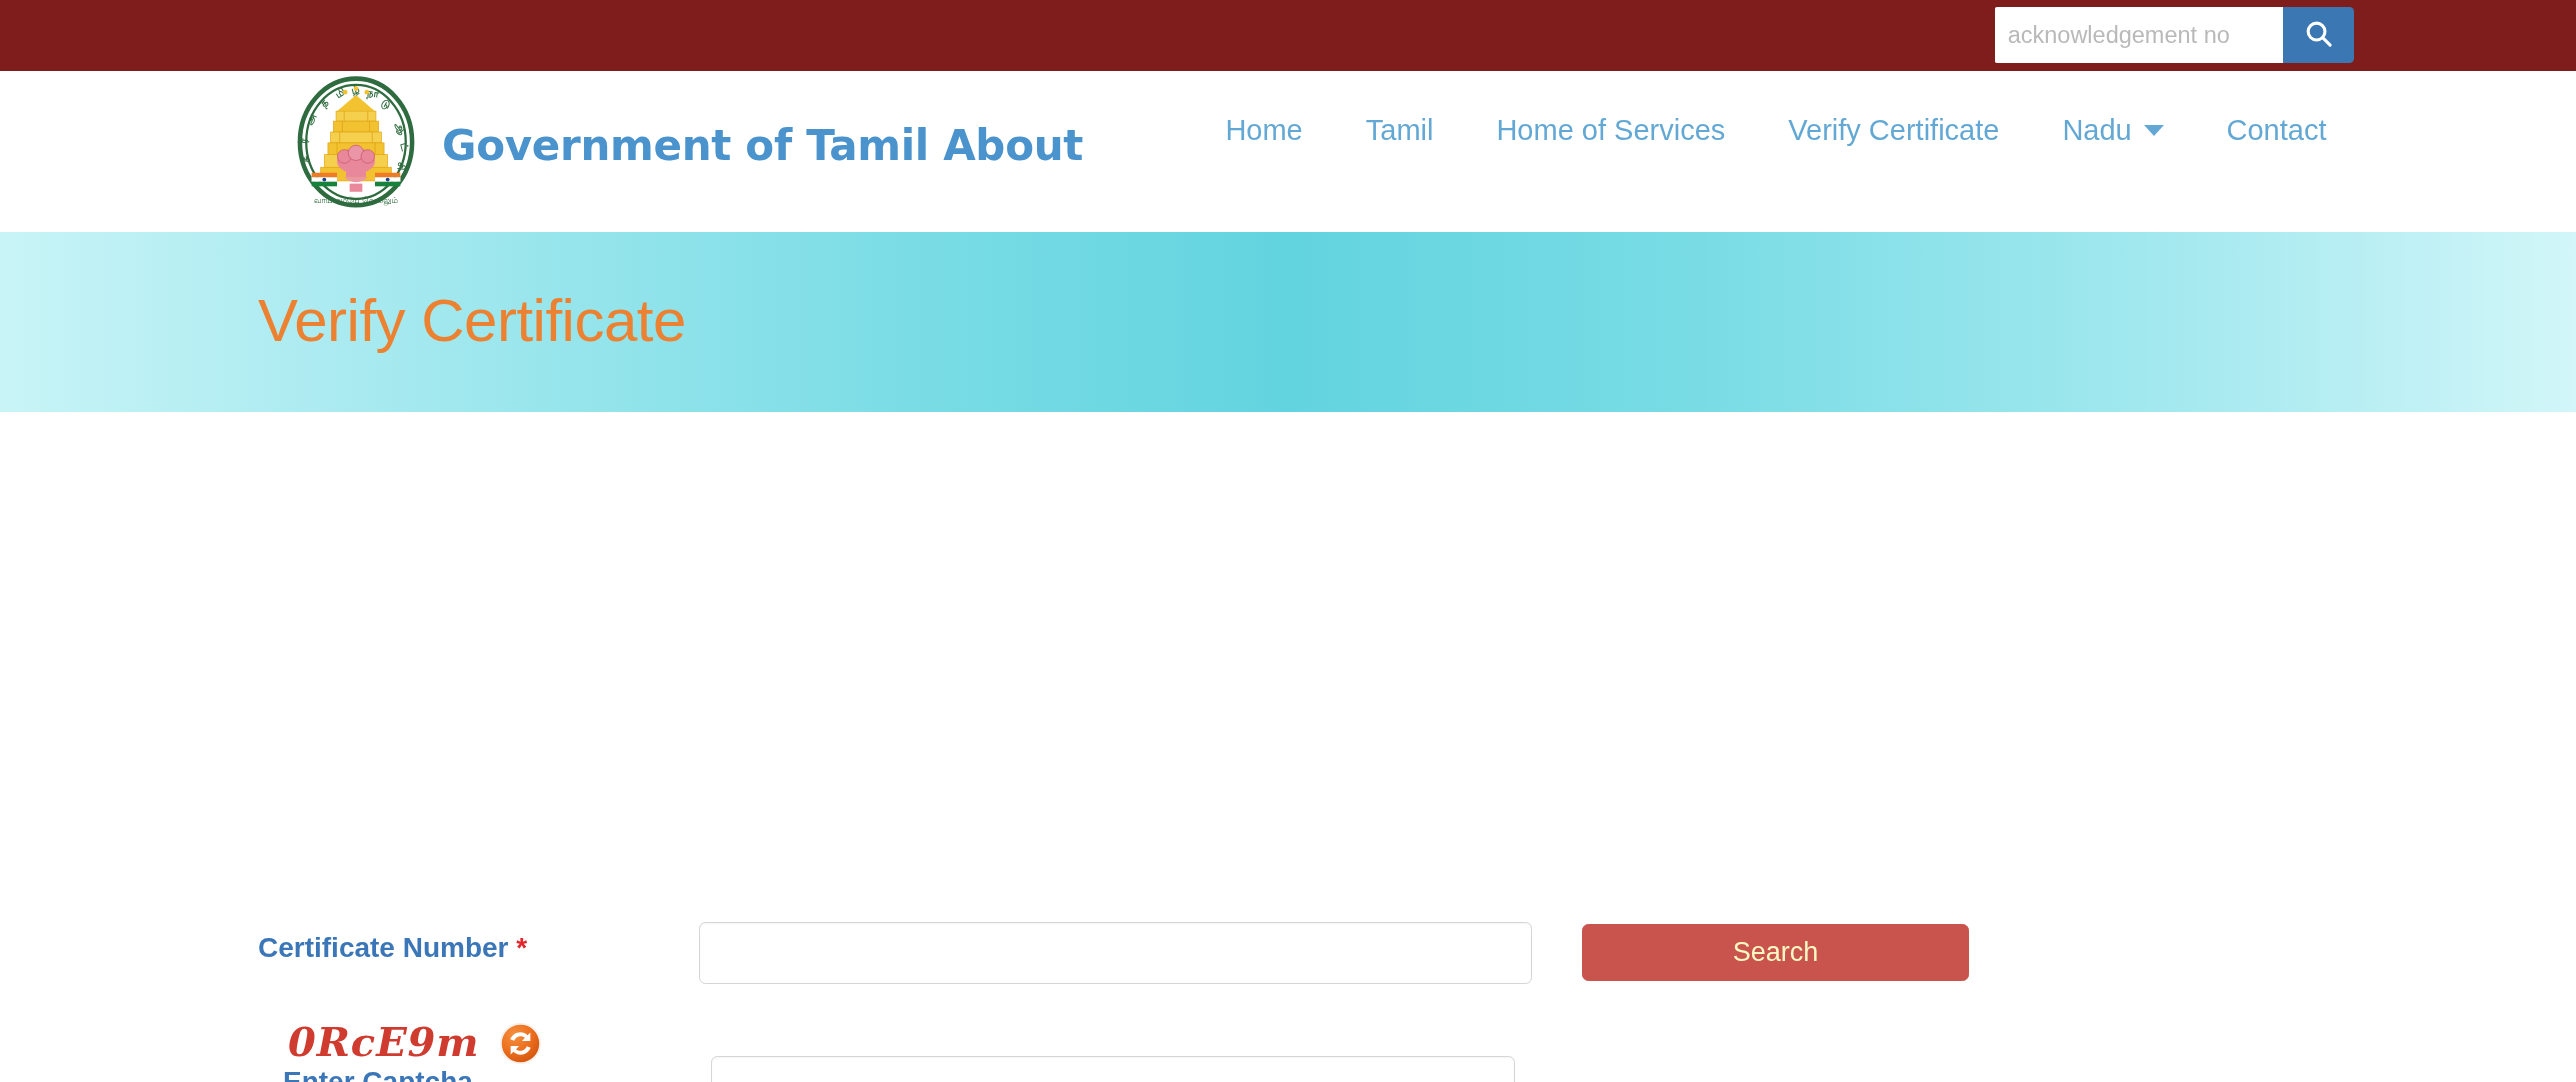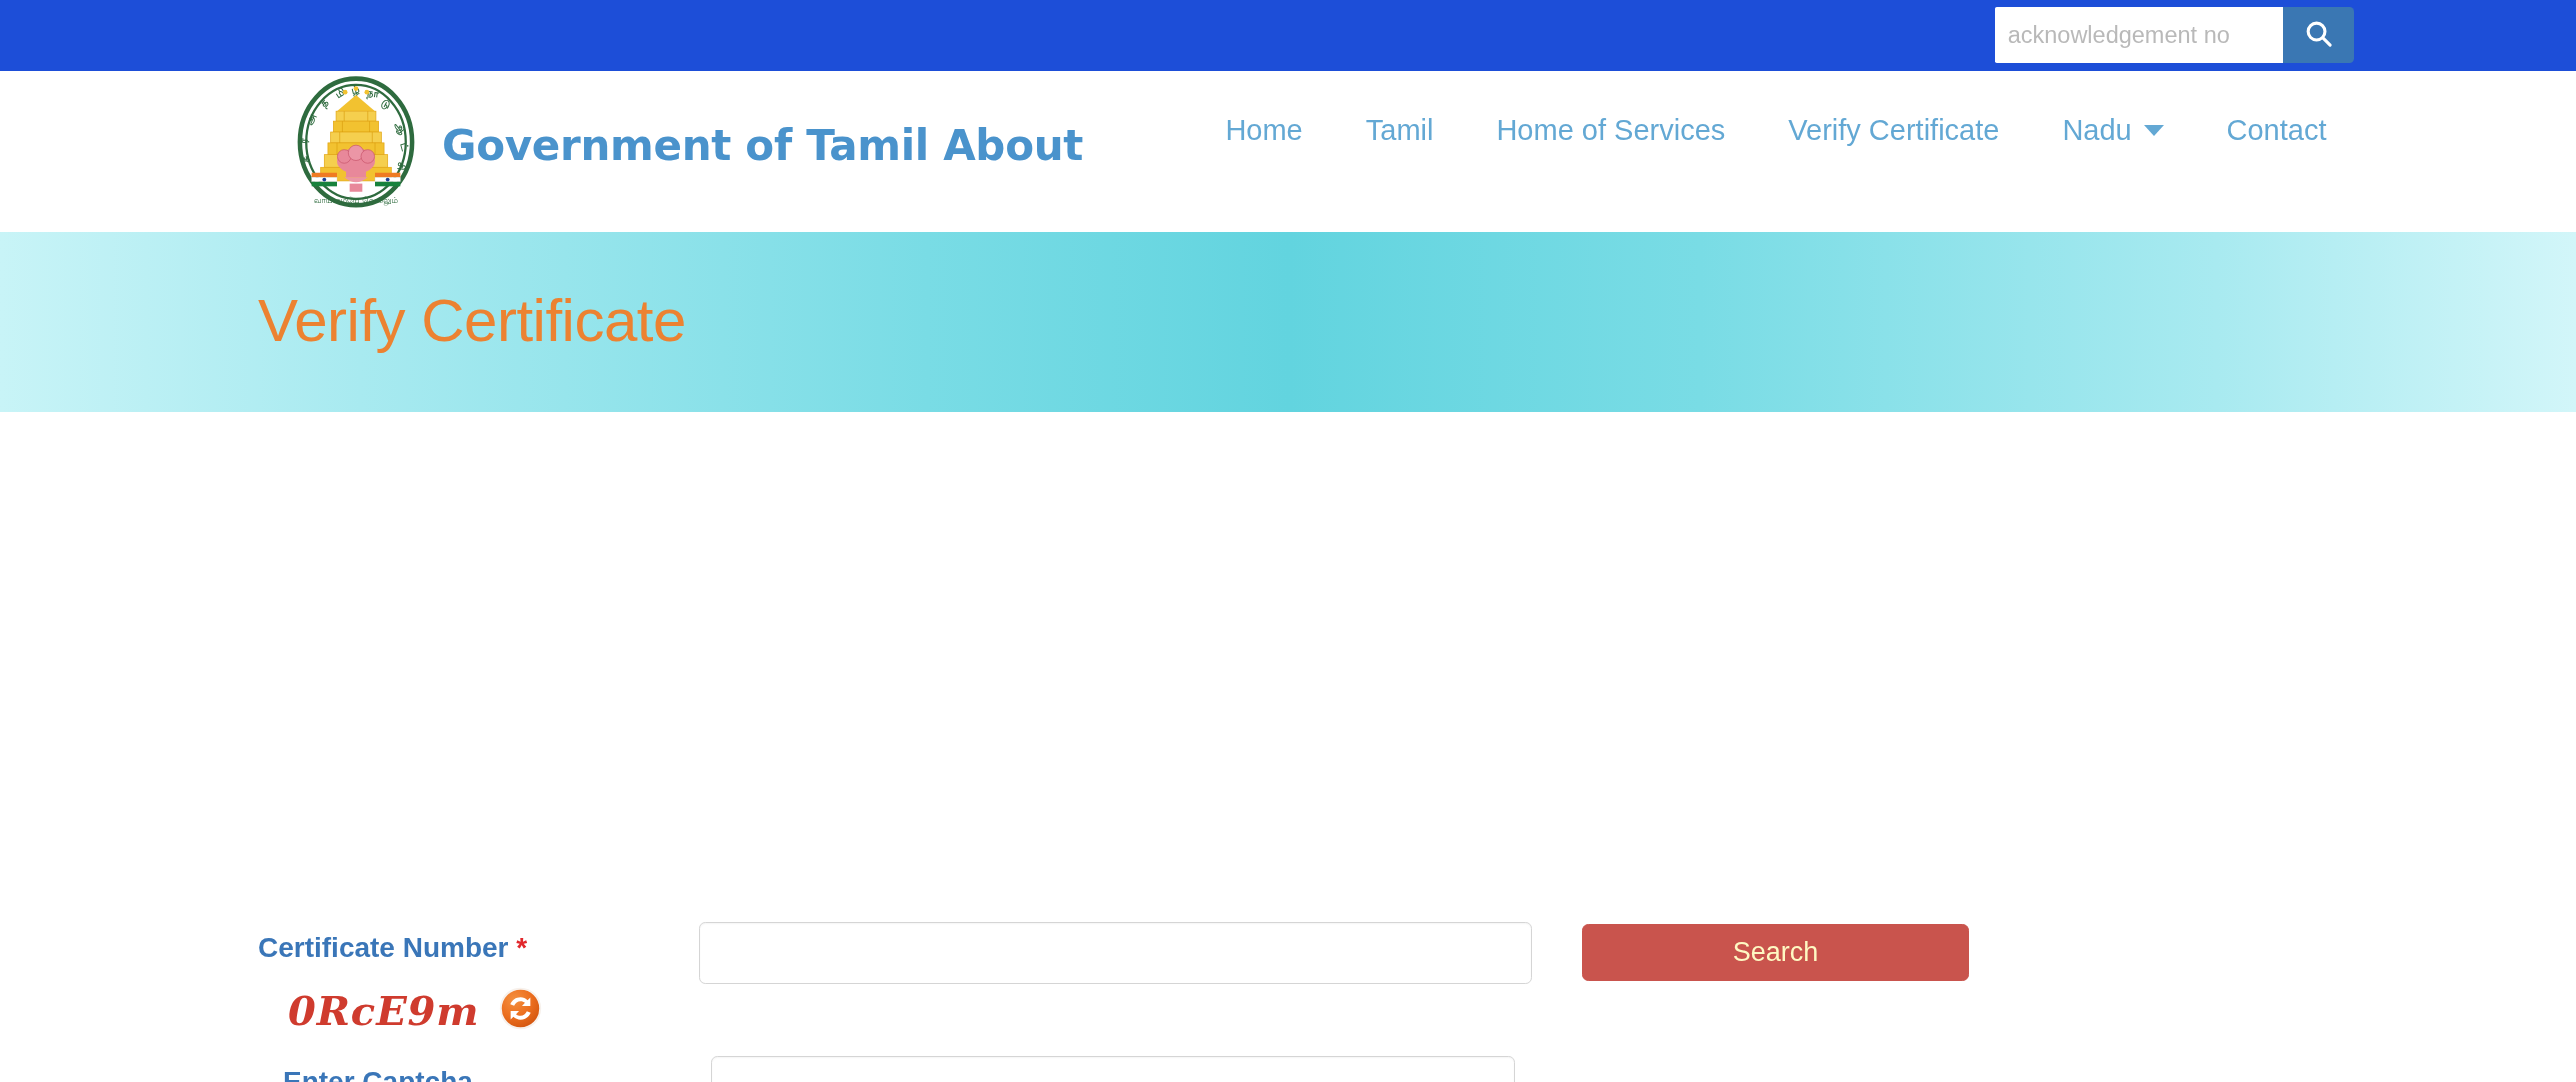--- a/index.html
+++ b/index.html
@@ -15,21 +15,21 @@
     overflow: hidden;
     position: relative;
   }
 
   
   .topbar {
     position: absolute;
     left: 0; top: 0;
     width: 2576px;
     height: 71px;
-    background: #1d4ed8;
+    background: #7f1d1d;
   }
   .topsearch {
     position: absolute;
     left: 1995px;
     top: 7.2px;
     display: flex;
     align-items: stretch;
     height: 56px;
   }
   .topsearch-input {
@@ -167,23 +167,23 @@
     font-size: 28px;
     font-weight: bold;
     white-space: nowrap;
     text-align: center;
   }
   .req-star { color: #e1272c; font-weight: bold; }
 
   .captcha-row {
     position: absolute;
     left: 288px;
-    top: 575px;
-    display: flex;
-    align-items: flex-start;
+    top: 606px;
+    display: flex;
+    align-items: flex-end;
   }
   .captcha-text {
     color: #cf3b2e;
     font-family: "DejaVu Serif", serif;
     font-style: italic;
     font-weight: bold;
     font-size: 40px;
     letter-spacing: 0.9px;
     user-select: none;
     white-space: nowrap;

